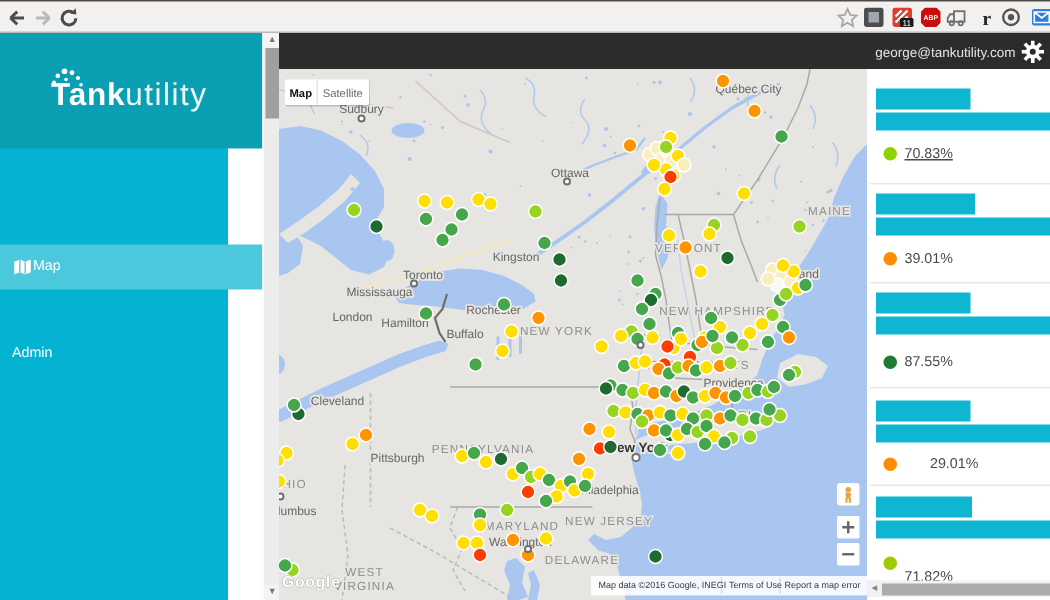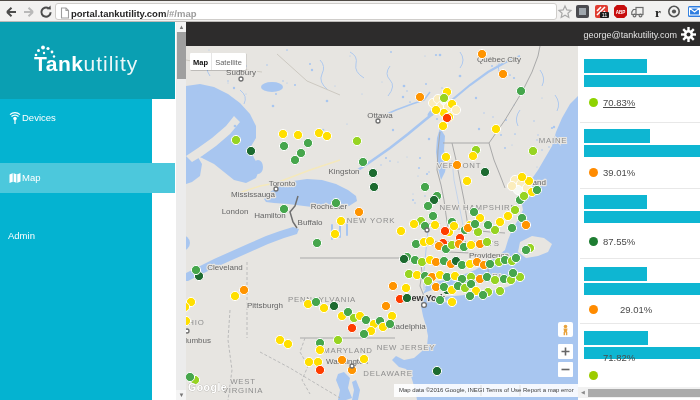--- a/index.html
+++ b/index.html
@@ -43,27 +43,20 @@
 <body>
 <div id="page">
 
 <div id="chrome">
   <svg class="abs" style="left:3px;top:3px" width="52" height="16" viewBox="0 0 52 16">
     <path d="M4 8 H13 M4 8 L8.5 3.8 M4 8 L8.5 12.2" stroke="#4c4c4c" stroke-width="2" fill="none"></path>
     <path d="M30 8 H21 M30 8 L25.5 3.8 M30 8 L25.5 12.2" stroke="#b9b9b9" stroke-width="2" fill="none"></path>
     <path d="M45.5 4.2 A4.6 4.6 0 1 0 47.6 8.2" stroke="#4c4c4c" stroke-width="2" fill="none"></path>
     <path d="M47.5 1.5 L47.9 5.6 L43.8 5.2 Z" fill="#4c4c4c"></path>
   </svg>
-  <div id="urlbar">
-    <svg class="abs" style="left:4px;top:3px" width="10" height="12" viewBox="0 0 10 12">
-      <path d="M1.5 1 H6 L8.5 3.5 V11 H1.5 Z" fill="#fff" stroke="#9e9e9e" stroke-width="1.1"></path>
-      <path d="M6 1 V3.5 H8.5" fill="none" stroke="#9e9e9e" stroke-width="1.1"></path>
-    </svg>
-    <div id="urltext">portal.tankutility.com<span>/#/map</span></div>
-  </div>
   <svg class="abs" style="left:557px;top:3px" width="16" height="16" viewBox="0 0 16 16">
     <path d="M8 2 L9.8 5.9 L14 6.4 L10.9 9.2 L11.8 13.4 L8 11.2 L4.2 13.4 L5.1 9.2 L2 6.4 L6.2 5.9 Z" fill="none" stroke="#a8a8a8" stroke-width="1.2"></path>
   </svg>
 
   <svg class="abs" style="left:576px;top:4px" width="124" height="14" viewBox="0 0 124 14">
     <rect x="0" y="0" width="13" height="13" rx="2" fill="#4b4b50"></rect>
     <rect x="3" y="3" width="7" height="7" fill="#9fa6ad"></rect>
     <rect x="19" y="0" width="13" height="13" rx="2" fill="#e03c31"></rect>
     <path d="M21 10 L29 2 M21 6 L25 2 M25 10 L29 6" stroke="#fff" stroke-width="1.6"></path>
     <rect x="24" y="7" width="9" height="6" rx="1" fill="#1a1a1a"></rect>
@@ -91,30 +84,20 @@
     <g fill="#fff">
       <circle cx="3" cy="11" r="1.3"></circle>
           <circle cx="5.5" cy="6.5" r="1.5"></circle>
       <circle cx="10" cy="3.5" r="1.9"></circle>
           <circle cx="15" cy="4.5" r="1.6"></circle>
       <circle cx="19" cy="8" r="1.4"></circle>
           <circle cx="21" cy="12.5" r="1.2"></circle>
       <circle cx="11" cy="9" r="1.2"></circle>
     </g>
   </svg>
-  <div class="mrow" style="top:81px">
-    <svg width="14" height="14" viewBox="0 0 14 14">
-          <g stroke="#fff" fill="none" stroke-width="1.2">
-      <path d="M3.5 5.5 a4.9 4.9 0 0 1 7 0 M2 3.6 a7.2 7.2 0 0 1 10 0"></path>
-      <circle cx="7" cy="7.6" r="1.2" fill="#fff"></circle>
-            <path d="M7 8.6 V13"></path>
-          </g>
-        </svg>
-    <span class="t">Devices</span>
-  </div>
   <div class="mrow" id="maprow" style="top:141px">
     <svg width="14" height="14" viewBox="0 0 14 14">
       <path d="M1.5 3.5 L5.2 2 L8.8 3.5 L12.5 2 V10.5 L8.8 12 L5.2 10.5 L1.5 12 Z" fill="#fff"></path>
       <path d="M5.2 2 V10.5 M8.8 3.5 V12" stroke="#4cc8dc" stroke-width=".9" fill="none"></path>
     </svg>
     <span class="t">Map</span>
   </div>
   <div class="mrow" style="top:202px;font-size:9.5px;height:24px;line-height:24px;">
     <span style="position:absolute;left:8px;">Admin</span>
   </div>
@@ -609,21 +592,21 @@
 <div class="bar" style="left:584px;top:211.0px;width:116px;height:12px;"></div>
 <div class="dot" style="left:589px;top:236.9px;background:#1e7d32;"></div>
 <div class="pct" style="left:603px;top:236.0px;">87.55%</div>
 <div class="bar" style="left:584px;top:267.0px;width:63px;height:14px;"></div>
 <div class="bar" style="left:584px;top:283.0px;width:116px;height:12px;"></div>
 <div class="dot" style="left:589px;top:304.9px;background:#ff8b00;"></div>
 <div class="pct" style="left:609px;top:304.0px;margin-left:11px;">29.01%</div>
 <div class="bar" style="left:584px;top:330.5px;width:64px;height:14px;"></div>
 <div class="bar" style="left:584px;top:346.5px;width:116px;height:12px;"></div>
 <div class="dot" style="left:589px;top:371.4px;background:#9ccc00;"></div>
-<div class="pct" style="left:603px;top:352px;">71.82%</div>
+<div class="pct" style="left:603px;top:379px;">71.82%</div>
 <div class="sep" style="left:580px;top:121.5px;width:120px;"></div>
 <div class="sep" style="left:580px;top:188px;width:120px;"></div>
 <div class="sep" style="left:580px;top:257.5px;width:120px;"></div>
 <div class="sep" style="left:580px;top:323px;width:120px;"></div>
 <div id="hsb">
   <div class="btn">◀</div>
   <div class="thumb"></div>
 </div>
 
 </div>

